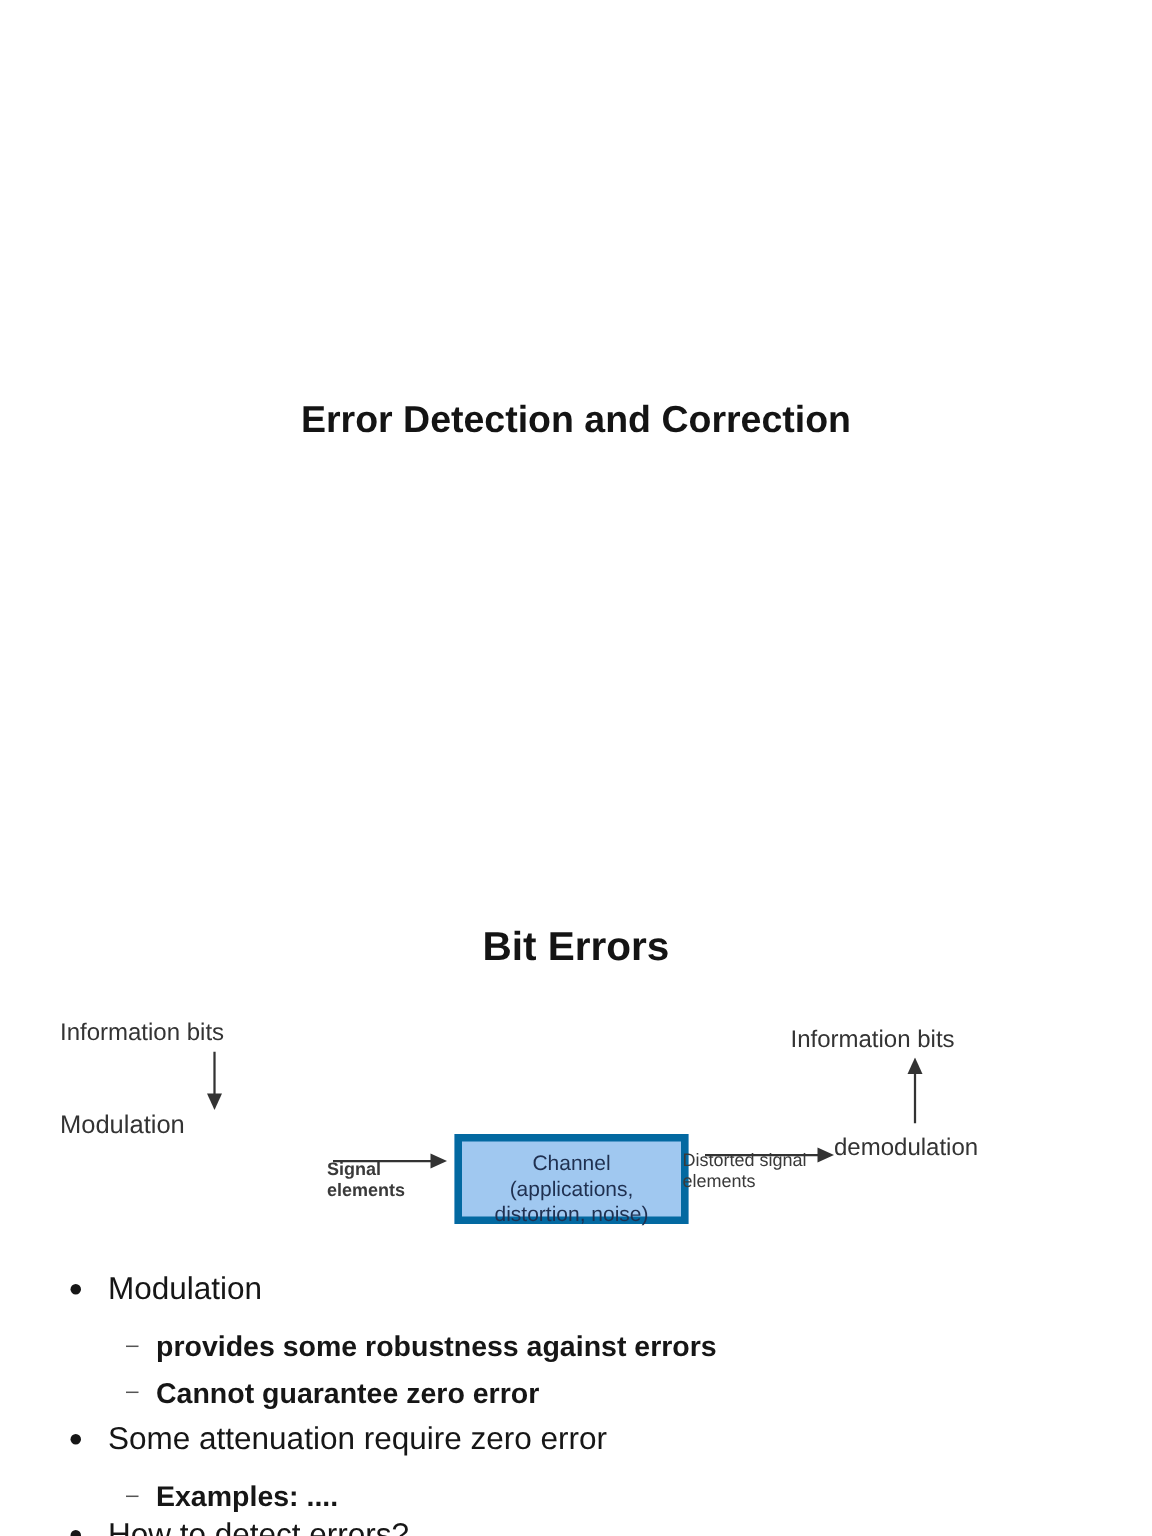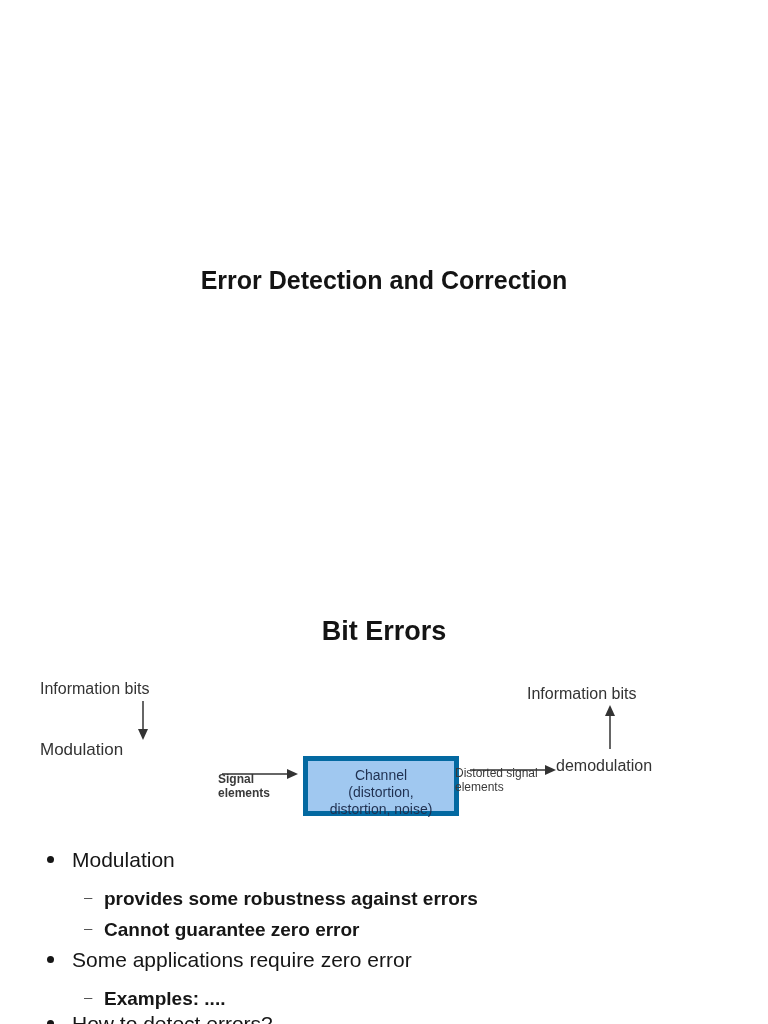--- a/index.html
+++ b/index.html
@@ -125,21 +125,21 @@
   <div>elements</div>
 </div>
 
 <svg class="abs arrow-svg" style="left:222px; top:768px;" width="78" height="12">
   <line x1="0" y1="6" x2="66" y2="6" stroke="#333333" stroke-width="1.5"></line>
   <polygon points="65,1 65,11 76,6" fill="#333333"></polygon>
 </svg>
 
 <div class="abs" id="channel-box">
   <div>Channel</div>
-  <div>(distortion,</div>
+  <div>(applications,</div>
   <div>distortion, noise)</div>
 </div>
 
 <div class="abs diag-label small" id="distorted-label">
   <div>Distorted signal</div>
   <div>elements</div>
 </div>
 
 <svg class="abs arrow-svg" style="left:470px; top:764px;" width="88" height="12">
   <line x1="0" y1="6" x2="76" y2="6" stroke="#333333" stroke-width="1.5"></line>
@@ -165,21 +165,21 @@
   <span class="b-text-2">provides some robustness against errors</span>
 </div>
 
 <div class="abs bullet-row" id="bullet-2">
   <span class="b-dash">–</span>
   <span class="b-text-2">Cannot guarantee zero error</span>
 </div>
 
 <div class="abs bullet-row" id="bullet-3">
   <span class="b-dot"></span>
-  <span class="b-text-1">Some applications require zero error</span>
+  <span class="b-text-1">Some attenuation require zero error</span>
 </div>
 
 <div class="abs bullet-row" id="bullet-4">
   <span class="b-dash">–</span>
   <span class="b-text-2">Examples: ....</span>
 </div>
 
 <div class="abs bullet-row" id="bullet-5">
   <span class="b-dot"></span>
   <span class="b-text-1">How to detect errors?</span>

